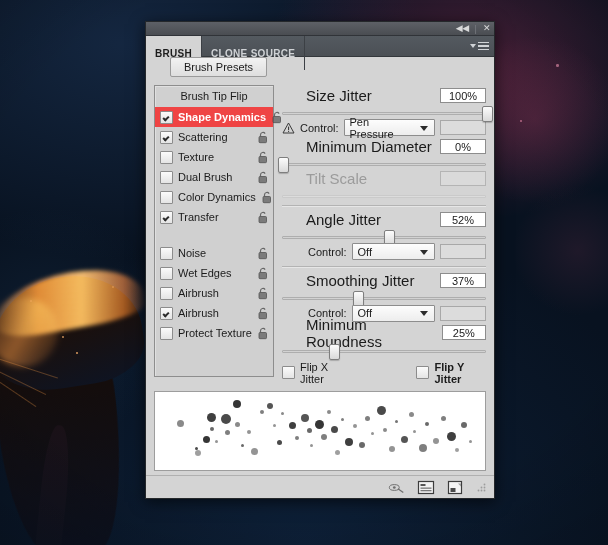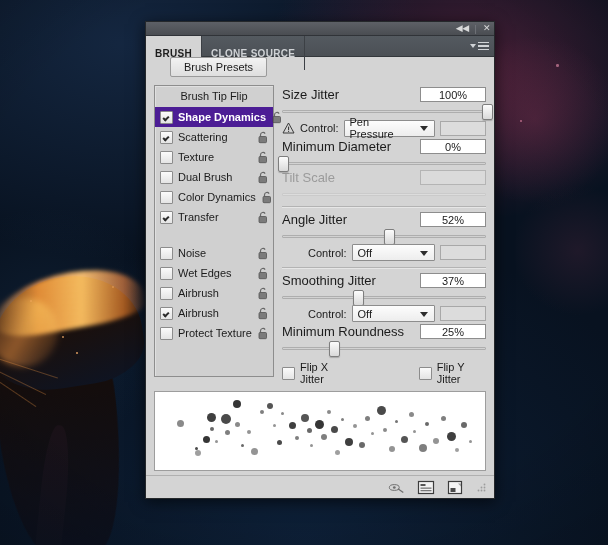--- a/index.html
+++ b/index.html
@@ -125,44 +125,44 @@
     height:290px;display:flex;flex-direction:column;
     box-shadow:inset 1px 1px 0 rgba(255,255,255,.35);
   }
   .list-head{
     text-align:center;padding:4px 0 5px;font-size:11px;color:#1b1b1b;
   }
   .li{
     display:flex;align-items:center;height:20px;padding:0 4px 0 5px;gap:5px;
     cursor:default;
   }
-  .li.sel{background:#4c1d95;}
+  .li.sel{background:#ef4444;}
   .li.sel .li-label{color:#fff;font-weight:bold;}
   .li.gap{margin-top:16px;}
   .li-label{flex:1;font-size:11px;color:#1b1b1b;white-space:nowrap;}
   .cbx{
     width:11px;height:11px;flex:none;
     background:linear-gradient(180deg,#fbfbfb,#e4e4e4);
     border:1px solid #8c8c8c;border-radius:1px;
     position:relative;
   }
   .cbx.on::after{
     content:"";position:absolute;left:2px;top:4px;width:4px;height:2px;
     border-left:2px solid #2b2b2b;border-bottom:2px solid #2b2b2b;
     transform:rotate(-45deg);
   }
   .lock{flex:none;width:12px;height:13px;opacity:.85;}
 
   
   .rightcol{flex:1;display:flex;flex-direction:column;padding-top:2px;min-width:0;}
   .ctl-row{display:flex;align-items:center;justify-content:space-between;height:18px;}
-  .ctl-label{font-size:13px;color:#1b1b1b;}
+  .ctl-label{font-size:15px;color:#1b1b1b;margin-left:24px;}
   .ctl-label.dim{color:#9b9b9b;}
   .numfield{
-    width:66px;height:15px;background:#fff;border:1px solid #8d8d8d;
+    width:46px;height:15px;background:#fff;border:1px solid #8d8d8d;
     font-size:11px;color:#1b1b1b;text-align:center;line-height:15px;
     box-sizing:border-box;
   }
   .numfield.empty{background:#dadada;border-color:#b4b4b4;}
   .numfield.blank{background:#dcdcdc;border:1px solid #a8a8a8;width:46px;}
 
   .slider{position:relative;height:14px;margin:2px 0 3px;}
   .slider .track{
     position:absolute;left:0;right:0;top:6px;height:3px;
     background:linear-gradient(180deg,#bcbcbc,#e8e8e8);
@@ -188,21 +188,21 @@
     font-size:11px;color:#1b1b1b;box-sizing:border-box;
   }
   .select .car{
     position:absolute;right:6px;top:50%;margin-top:-2px;
     width:0;height:0;border-left:4px solid transparent;border-right:4px solid transparent;border-top:5px solid #2c2c2c;
   }
   .divider{height:1px;background:#b3b3b3;border-bottom:1px solid #e6e6e6;margin:4px 0;}
 
   .flips{display:flex;align-items:center;gap:6px;margin-top:5px;}
   .flip{display:flex;align-items:center;gap:5px;font-size:11px;}
-  .flip.second{margin-left:63px;}
+  .flip.second{margin-left:63px;font-weight:bold;}
 
   
   .previewwrap{flex:none;padding:6px 8px 4px;}
   .preview{
     height:78px;background:#fff;border:1px solid #9d9d9d;position:relative;overflow:hidden;
   }
   .dot{position:absolute;border-radius:50%;background:#2a2a2a;}
 
   .footer{
     flex:none;height:22px;border-top:1px solid #b0b0b0;

